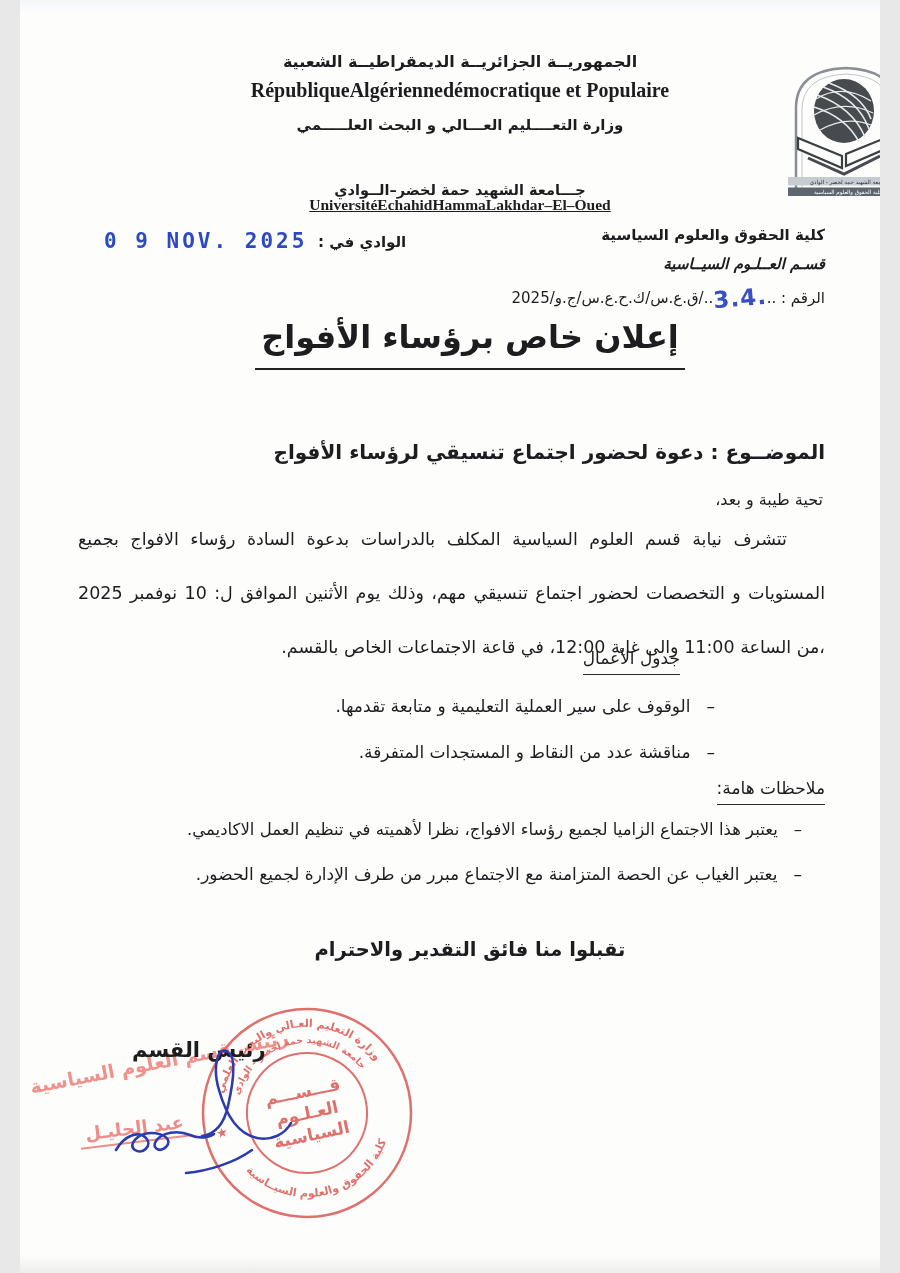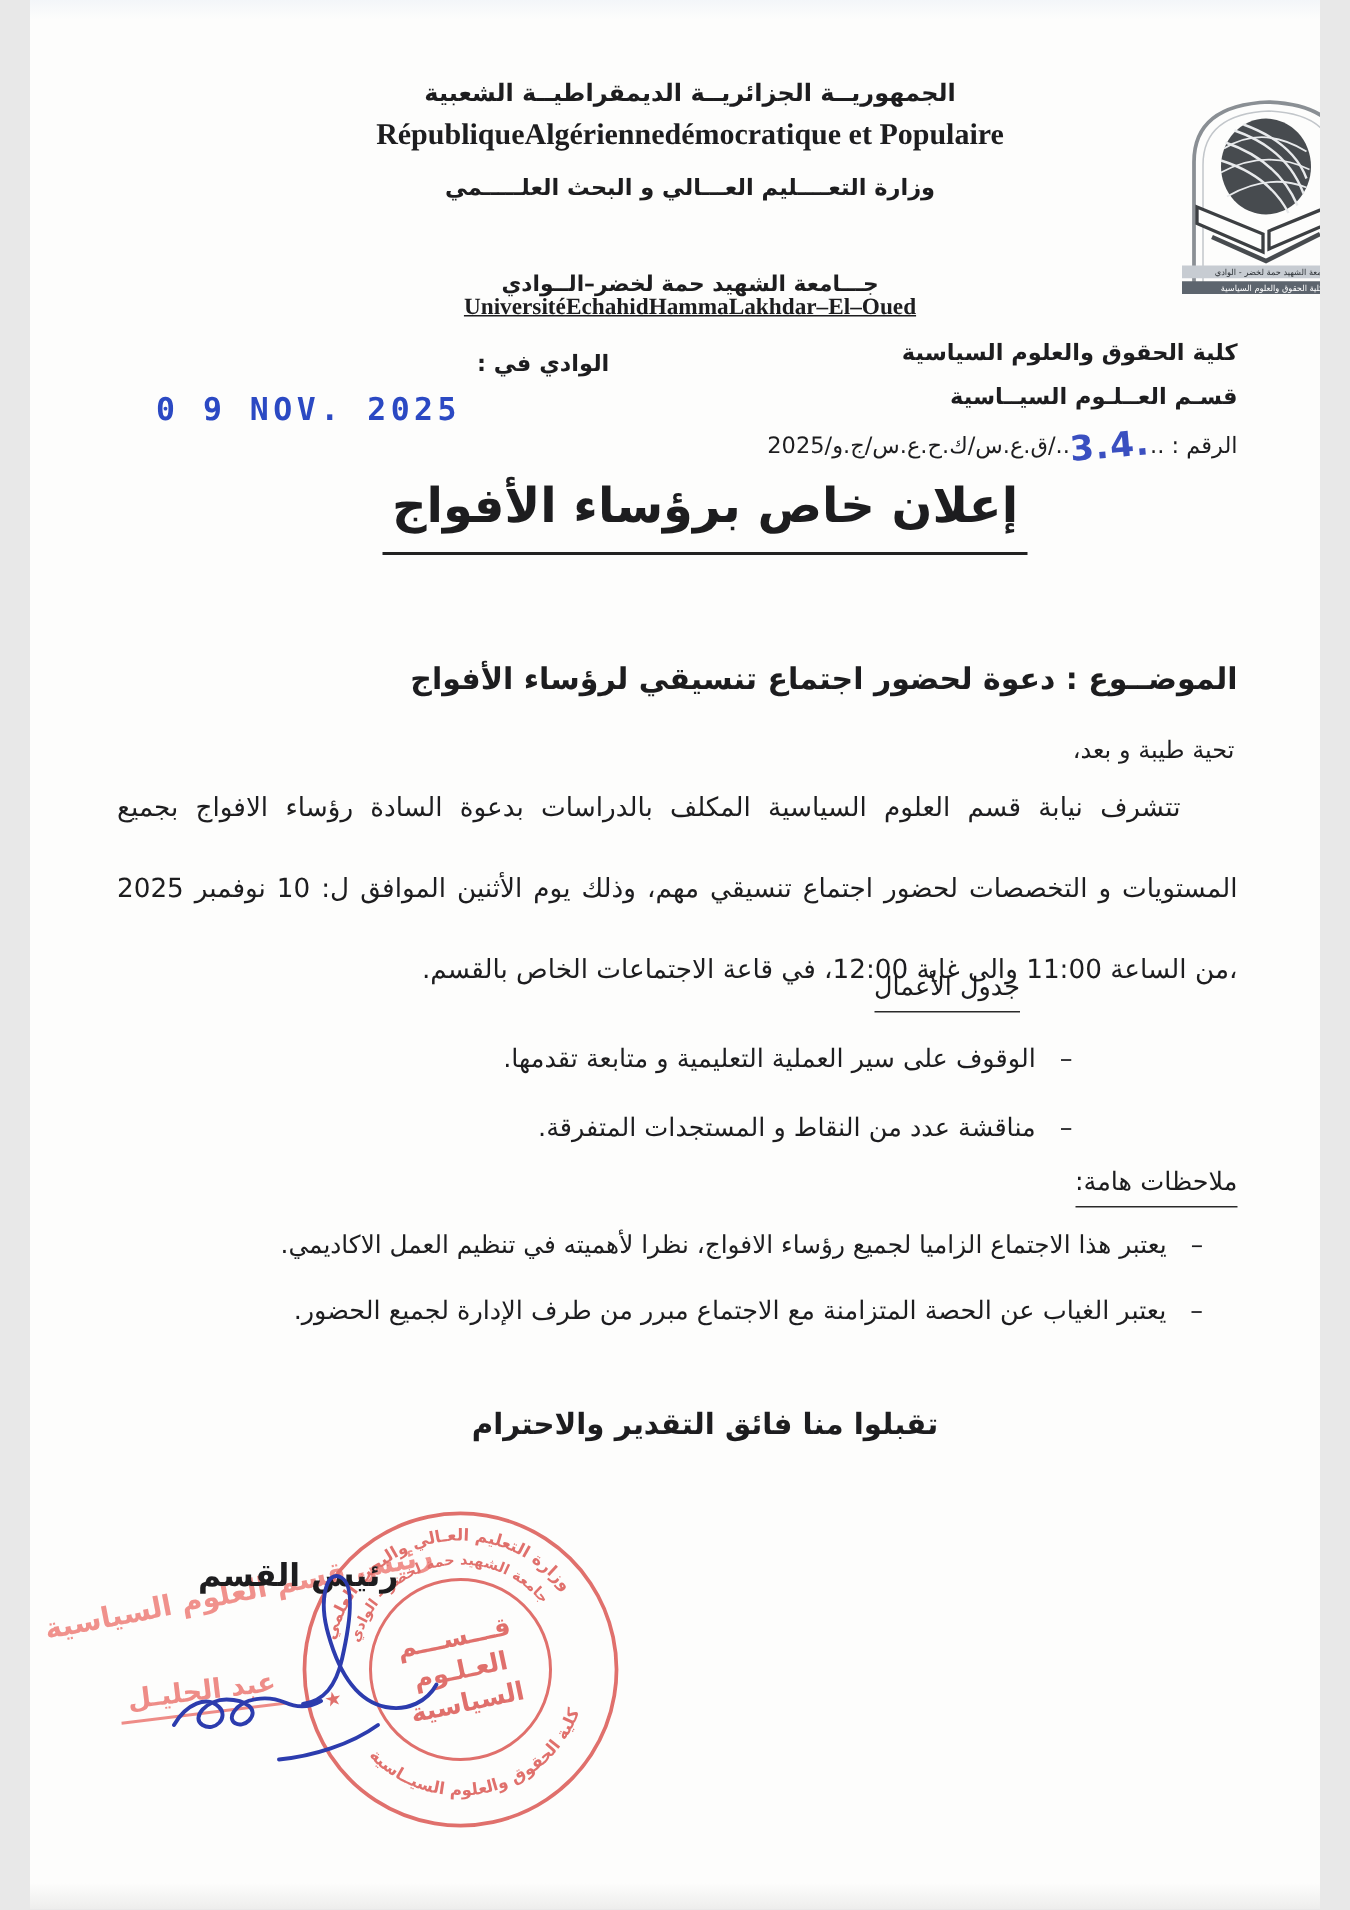--- a/index.html
+++ b/index.html
@@ -20,24 +20,24 @@
   .h-republic-fr { top:79px; font-size:20px; }
   .h-ministry-ar { top:116px; font-size:15px; }
   .h-ministry-fr { top:143px; font-size:15.5px; }
   .h-university-ar { top:182px; font-size:14.5px; }
   .h-university-fr { top:196px; font-size:15.5px;text-decoration:underline; }
 
   .logo-box { left:762px; top:56px; width:132px; height:140px; }
 
   
   .date-stamp { left:84px; top:229px; font-family:"DejaVu Sans Mono", monospace;
-    font-weight:bold; font-size:21px; letter-spacing:3px; color:#2b49c3;margin-top:32px; }
+    font-weight:bold; font-size:21px; letter-spacing:3px; color:#2b49c3; }
   .place-label { left:256px; top:233px; font-size:15px;margin-left:42px; }
   .faculty { right:55px; top:226px; font-size:15px; }
-  .department { right:55px; top:255px; font-size:15px; }
+  .department { right:55px; top:255px; font-size:15px;font-style:italic; }
   .ref-line { right:55px; top:282px; font-size:15px; display:flex; flex-direction:row-reverse; align-items:baseline; }
   .ref-line .hand { color:#3a4fc0; font-size:23px; font-weight:bold; letter-spacing:1px;
     transform:rotate(-5deg) translateY(3px); display:inline-block; direction:ltr; unicode-bidi:isolate; }
 
   
   .title-wrap { top:318px; left:0; width:900px; text-align:center; }
   .title-text { display:inline-block; font-size:32px; font-weight:bold; direction:rtl;
     border-bottom:2.5px solid #222; padding:0 6px 12px 6px; }
 
   .subject { right:55px; top:440px; font-size:20px; }

